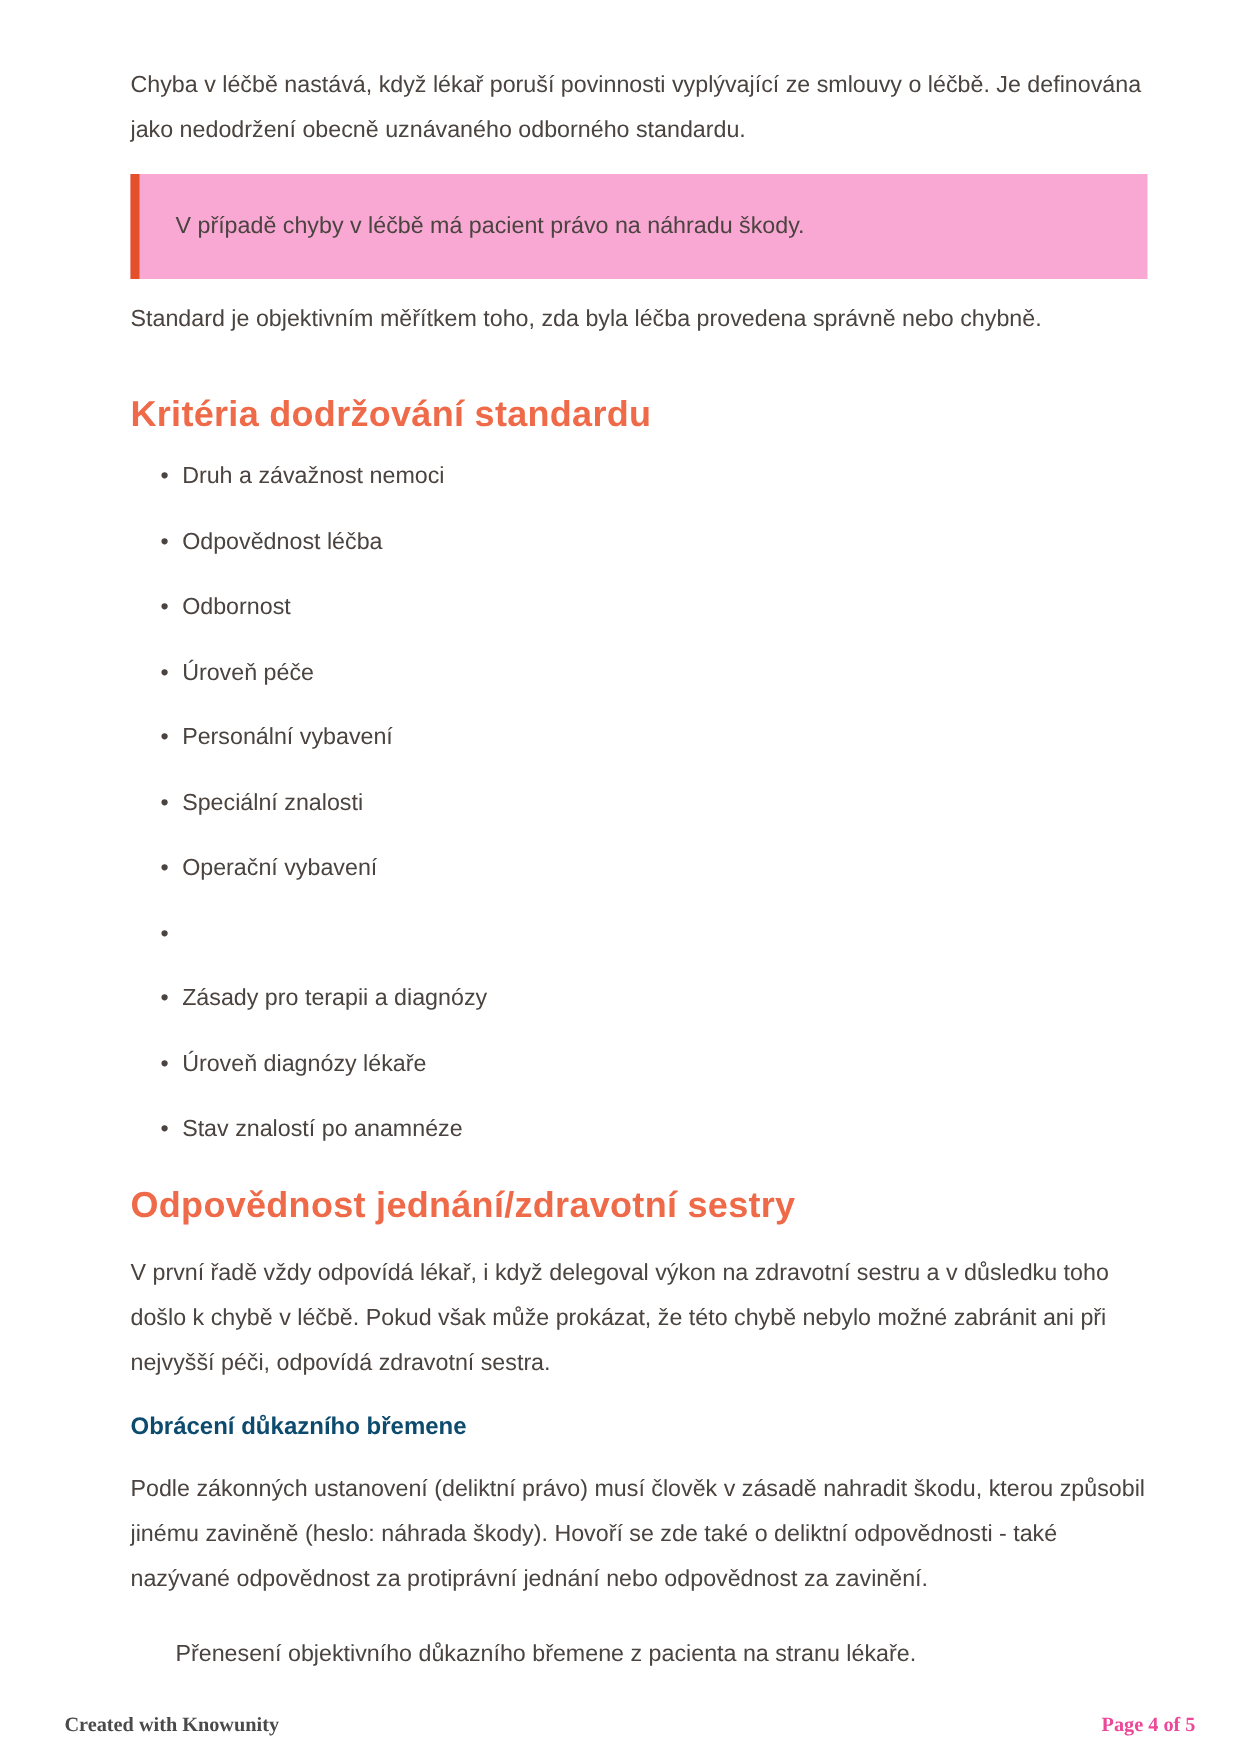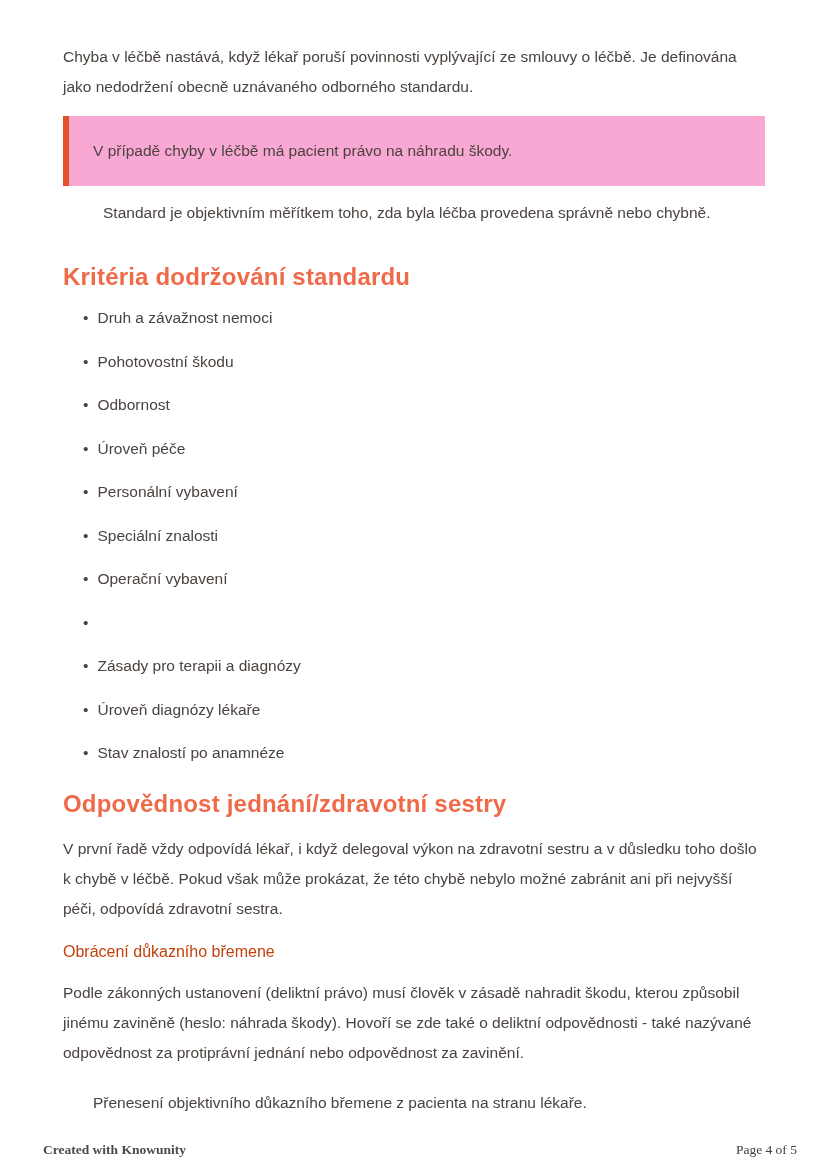--- a/index.html
+++ b/index.html
@@ -12,21 +12,21 @@
     color: #4a433f;
     overflow: hidden;
   }
   .page {
     width: 828px;
     height: 1171px;
     background: #ffffff;
     position: relative;
   }
   .content {
-    padding: 42px 63px 0 63px;
+    padding: 42px 63px 0 87px;
   }
   p.body-text {
     font-size: 15.5px;
     line-height: 30px;
     color: #4a433f;
   }
   .intro { margin-top: 0; }
   .callout {
     margin-top: 14px;
     background: #f9a8d4;
@@ -34,21 +34,21 @@
     min-height: 70px;
     display: flex;
     align-items: center;
     padding: 10px 20px 10px 24px;
   }
   .callout p {
     font-size: 15.5px;
     line-height: 26px;
     color: #4a433f;
   }
-  .standard-par { margin-top: 12px; margin-left: 40px; }
+  .standard-par { margin-top: 12px; }
   h1.section-heading {
     margin-top: 33px;
     font-size: 24px;
     line-height: 32px;
     font-weight: bold;
     color: #ef6a49;
     letter-spacing: 0.2px;
   }
   .bullet-list { margin-top: 10px; }
   .list-item {
@@ -63,42 +63,42 @@
     margin-right: 9px;
     font-size: 15.5px;
     color: #4a433f;
   }
   h1.section-heading-2 { margin-top: 20px; }
   .resp-par { margin-top: 14px; }
   h3.sub-heading {
     margin-top: 16px;
     font-size: 16px;
     line-height: 24px;
-    font-weight: normal;
-    color: #c2410c;
+    font-weight: bold;
+    color: #0c4a6e;
   }
   .note-par {
     margin-top: 20px;
     padding-left: 30px;
   }
   .closing-par { margin-top: 14px; }
   .footer {
     position: absolute;
     left: 0;
     top: 1142px;
     width: 828px;
     display: flex;
     justify-content: space-between;
     padding: 0 31px 0 43px;
     font-family: "Liberation Serif", serif;
     font-size: 13.5px;
     color: #4f4f4f;
   }
   .footer .created { font-weight: bold; color: #4a4a4a; }
-  .footer .pageno { font-weight: normal; color: #404040; }
+  .footer .pageno { font-weight: bold; color: #ec4899; }
 </style>
 </head>
 <body>
 
 <div class="page">
   <div class="content">
 
     <p class="body-text intro">Chyba v léčbě nastává, když lékař poruší povinnosti vyplývající ze smlouvy o léčbě. Je definována jako nedodržení obecně uznávaného odborného standardu.</p>
 
     <div class="callout">
@@ -109,21 +109,21 @@
 
     <h1 class="section-heading">Kritéria dodržování standardu</h1>
 
     <div class="bullet-list">
       <div class="list-item">
         <span class="bullet">•</span>
         <span>Druh a závažnost nemoci</span>
       </div>
       <div class="list-item">
         <span class="bullet">•</span>
-        <span>Pohotovostní škodu</span>
+        <span>Odpovědnost léčba</span>
       </div>
       <div class="list-item">
         <span class="bullet">•</span>
         <span>Odbornost</span>
       </div>
       <div class="list-item">
         <span class="bullet">•</span>
         <span>Úroveň péče</span>
       </div>
       <div class="list-item">

